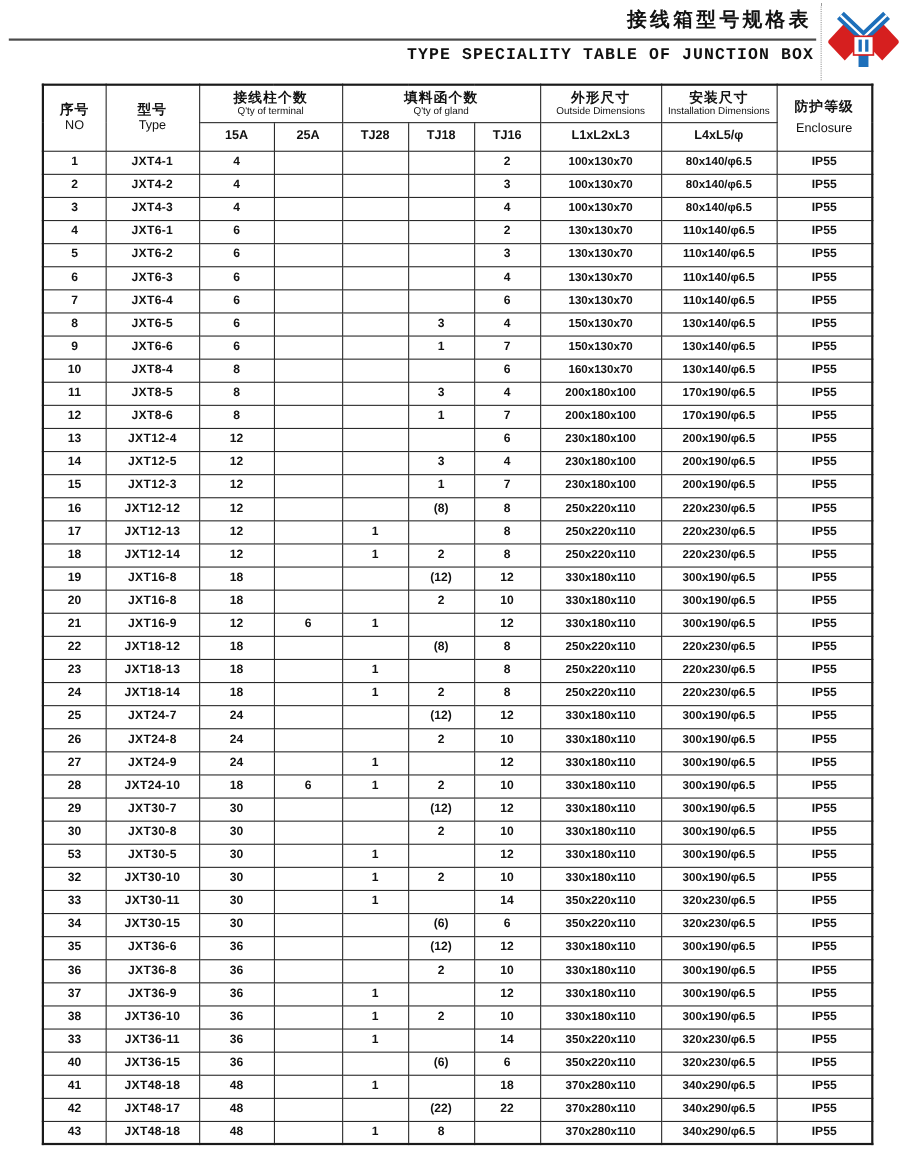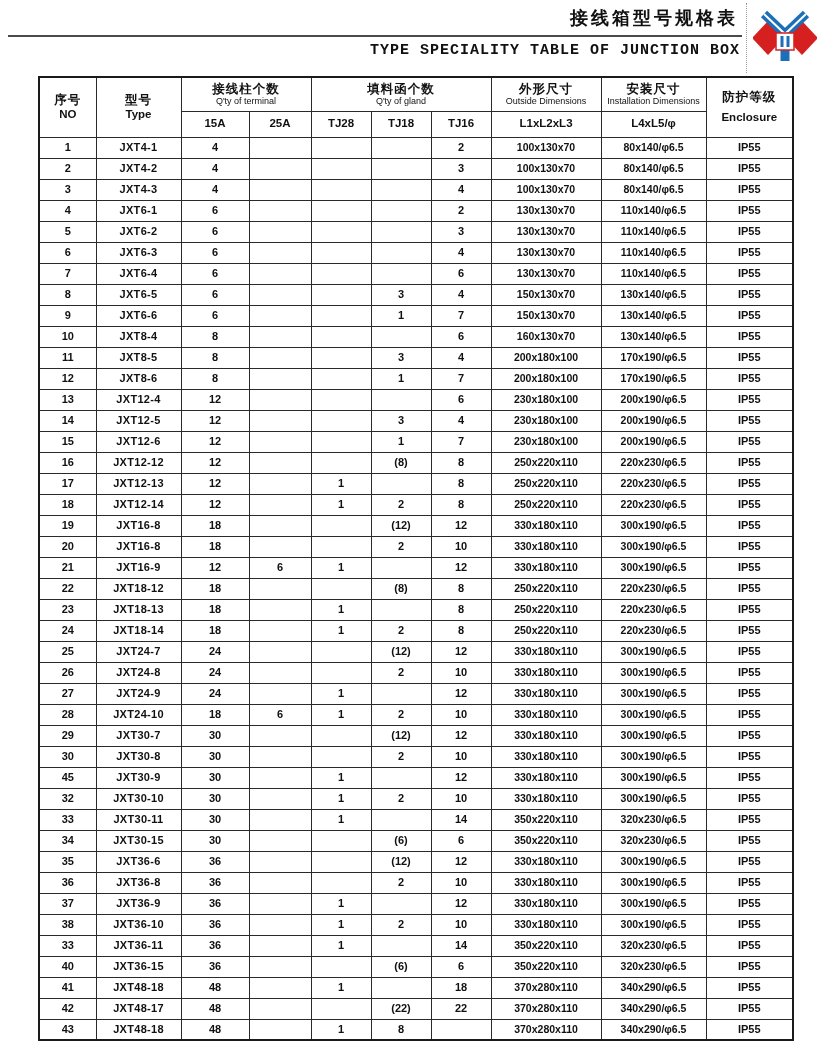--- a/index.html
+++ b/index.html
@@ -20,21 +20,21 @@
               border-left:1px dotted #999; display:flex; align-items:center; justify-content:center; }
 
   
   table.spec { position:absolute; top:76px; left:38px; width:754px;
                border-collapse:collapse; table-layout:fixed;
                border:2px solid #1a1a1a; }
   .spec th, .spec td { border:1px solid #2a2a2a; padding:0; text-align:center; vertical-align:middle; }
   .spec thead th { font-weight:bold; line-height:1.15; }
   .hdr-zh { font-size:12.5px; font-weight:bold; letter-spacing:1px; }
   .hdr-en { font-size:9px; font-weight:normal; }
-  .hdr-sub { font-size:11.5px; font-weight:bold; }
+  .hdr-sub { font-size:11.5px; font-weight:normal; }
   .spec thead tr.r1 th { height:34px; }
   .spec thead tr.r2 th { height:26px; }
   .spec thead { border-bottom:1.5px solid #1a1a1a; }
   .spec tbody td { height:21px; font-size:11px; font-weight:bold; line-height:1;
                    font-family:"Liberation Sans", sans-serif; }
   .spec tbody td.c-type { letter-spacing:0.3px;margin-top:28px; }
   .spec tbody td.c-out, .spec tbody td.c-ins { font-size:10.5px; }
 
   col.w-no  { width:57px; }  col.w-type{ width:85px; }
   col.w-15a { width:68px; }  col.w-25a { width:62px; }
@@ -287,21 +287,21 @@
           <td class="c-t25a"></td>
           <td class="c-tj28"></td>
           <td class="c-tj18">3</td>
           <td class="c-tj16">4</td>
           <td class="c-out">230x180x100</td>
           <td class="c-ins">200x190/φ6.5</td>
           <td class="c-enc">IP55</td>
         </tr>
         <tr>
           <td class="c-no">15</td>
-          <td class="c-type">JXT12-6</td>
+          <td class="c-type">JXT12-3</td>
           <td class="c-t15a">12</td>
           <td class="c-t25a"></td>
           <td class="c-tj28"></td>
           <td class="c-tj18">1</td>
           <td class="c-tj16">7</td>
           <td class="c-out">230x180x100</td>
           <td class="c-ins">200x190/φ6.5</td>
           <td class="c-enc">IP55</td>
         </tr>
         <tr>
@@ -478,22 +478,22 @@
           <td class="c-t15a">30</td>
           <td class="c-t25a"></td>
           <td class="c-tj28"></td>
           <td class="c-tj18">2</td>
           <td class="c-tj16">10</td>
           <td class="c-out">330x180x110</td>
           <td class="c-ins">300x190/φ6.5</td>
           <td class="c-enc">IP55</td>
         </tr>
         <tr>
-          <td class="c-no">45</td>
-          <td class="c-type">JXT30-9</td>
+          <td class="c-no">53</td>
+          <td class="c-type">JXT30-5</td>
           <td class="c-t15a">30</td>
           <td class="c-t25a"></td>
           <td class="c-tj28">1</td>
           <td class="c-tj18"></td>
           <td class="c-tj16">12</td>
           <td class="c-out">330x180x110</td>
           <td class="c-ins">300x190/φ6.5</td>
           <td class="c-enc">IP55</td>
         </tr>
         <tr>

